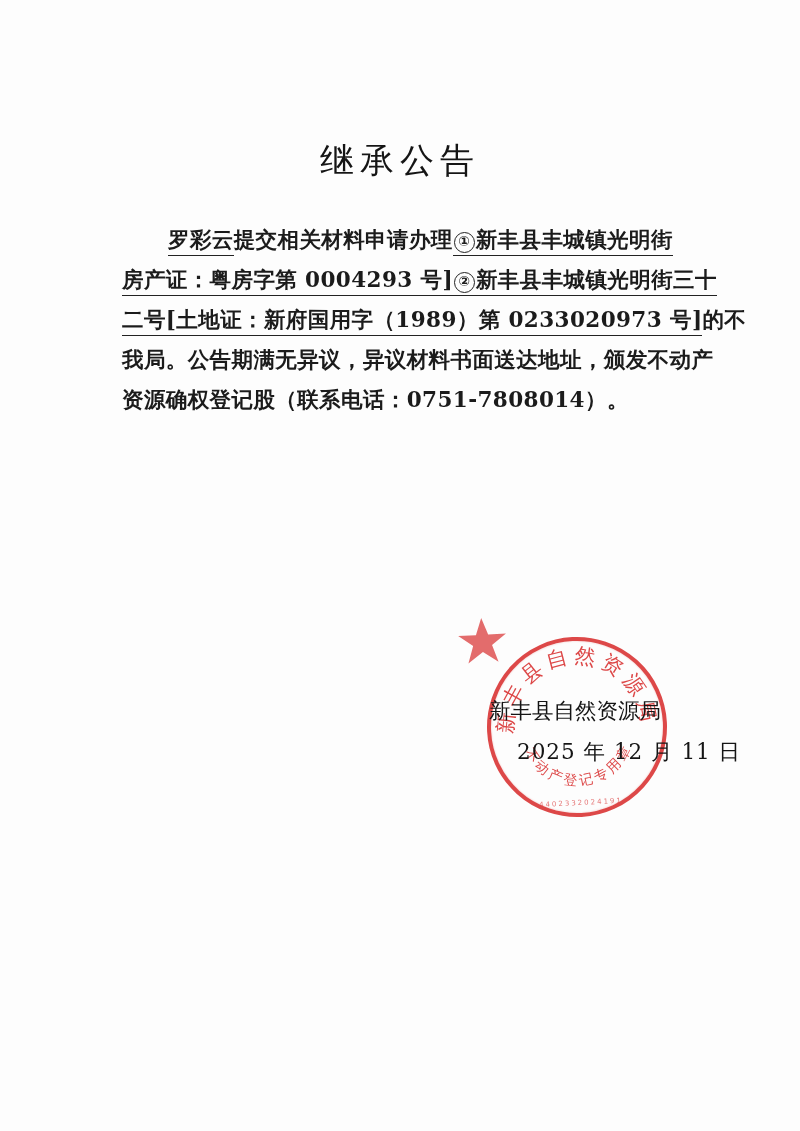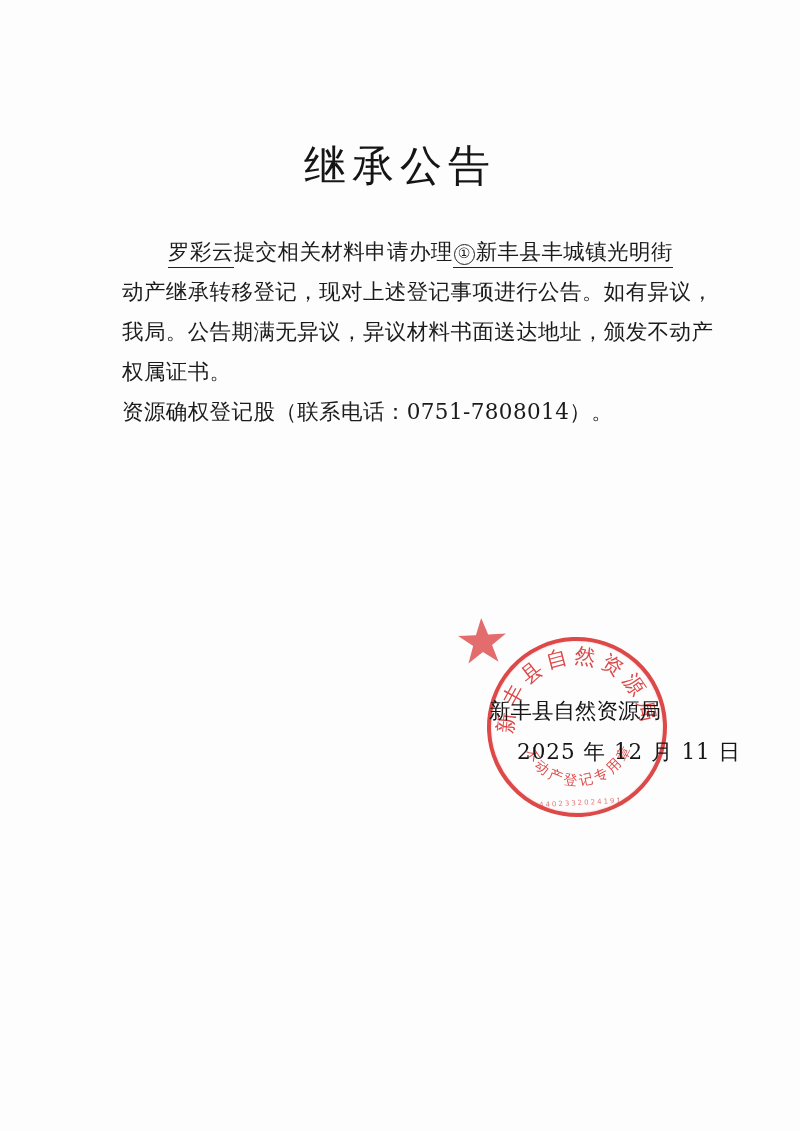--- a/index.html
+++ b/index.html
@@ -24,33 +24,34 @@
     padding: 0;
   }
 
   
   .doc-title {
     position: absolute;
     top: 138px;
     left: 0;
     width: 800px;
     text-align: center;
-    font-size: 42px;
+    font-size: 34px;
     letter-spacing: 6px;
     font-weight: 500;
     color: #151515;
     font-family: "DejaVu Sans", "Liberation Sans", sans-serif;
   }
 
   
   .body-block {
     position: absolute;
-    top: 232px;
+    top: 220px;
     left: 122px;
     width: 556px;
+    font-weight: bold;
   }
 
   .tline {
     height: 40px;
     line-height: 40px;
     font-size: 21.5px;
     letter-spacing: 0.4px;
     white-space: nowrap;
     color: #1b1b1b;
     font-family: "DejaVu Serif", "Liberation Serif", serif;
@@ -156,25 +157,25 @@
 
 <div class="page">
 
   <div class="doc-title">继承公告</div>
 
   <div class="body-block">
 
     <div class="tline indent"><span class="u">罗彩云</span><span>提交相关材料申请办理</span><span class="u"><span class="num-circle">①</span><span>新丰县丰城镇光明街</span></span></div>
 
 
-
-
-    <div class="tline">动产继承转移登记，现对上述登记事项进行公告。如有异议，</div>
+    <div class="tline"><span class="u">房产证：粤房字第 0004293 号]</span><span class="u"><span class="num-circle">②</span><span>新丰县丰城镇光明街三十</span></span></div>
+
+    <div class="tline"><span class="u">二号[土地证：新府国用字（1989）第 0233020973 号]</span><span>的不</span></div>
+
     <div class="tline">我局。公告期满无异议，异议材料书面送达地址，颁发不动产</div>
-    <div class="tline">权属证书。</div>
 
     <div class="tline">资源确权登记股（联系电话：0751-7808014）。</div>
   </div>
 
   <div class="seal">
     <div class="seal-inner">
       <svg width="180" height="180" viewBox="0 0 180 180">
         <defs>
           <path id="topArc" d="M 26,90 A 64,64 0 0 1 154,90" fill="none"></path>
           <path id="botArc" d="M 32,90 A 58,58 0 0 0 148,90" fill="none"></path>

